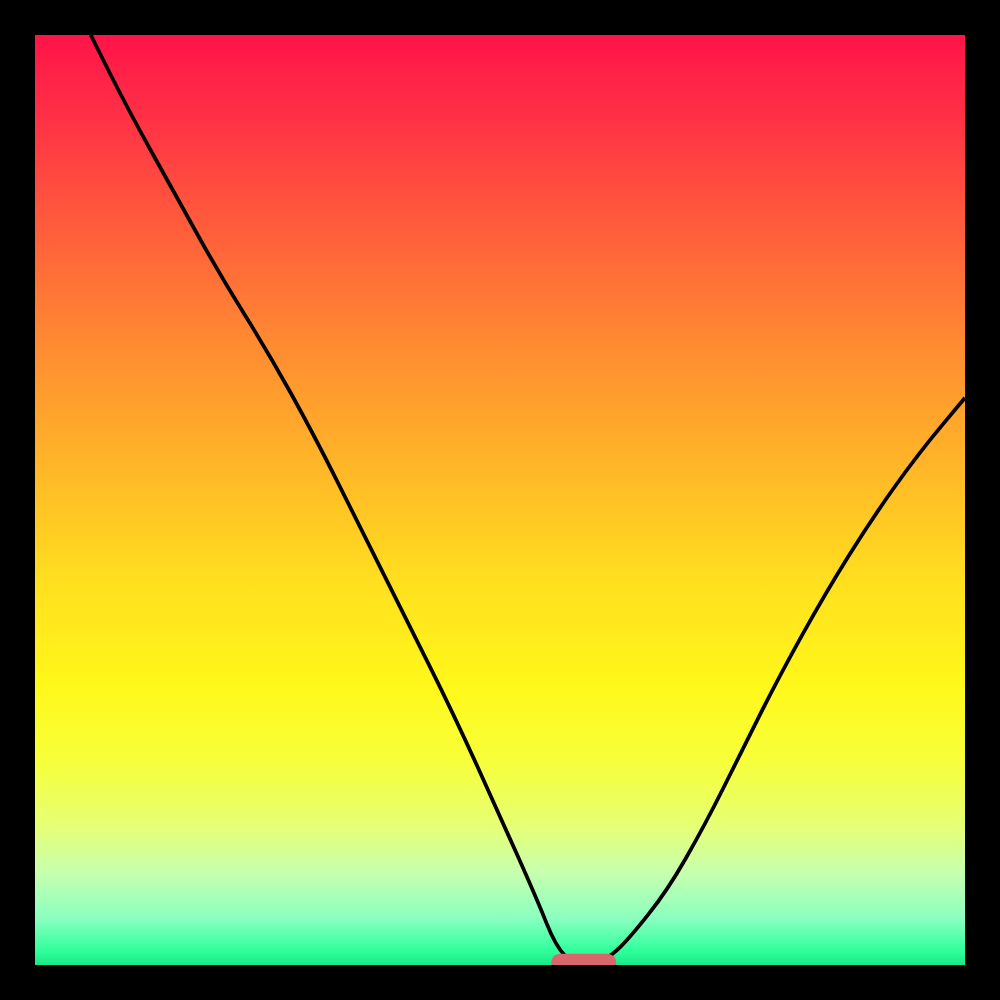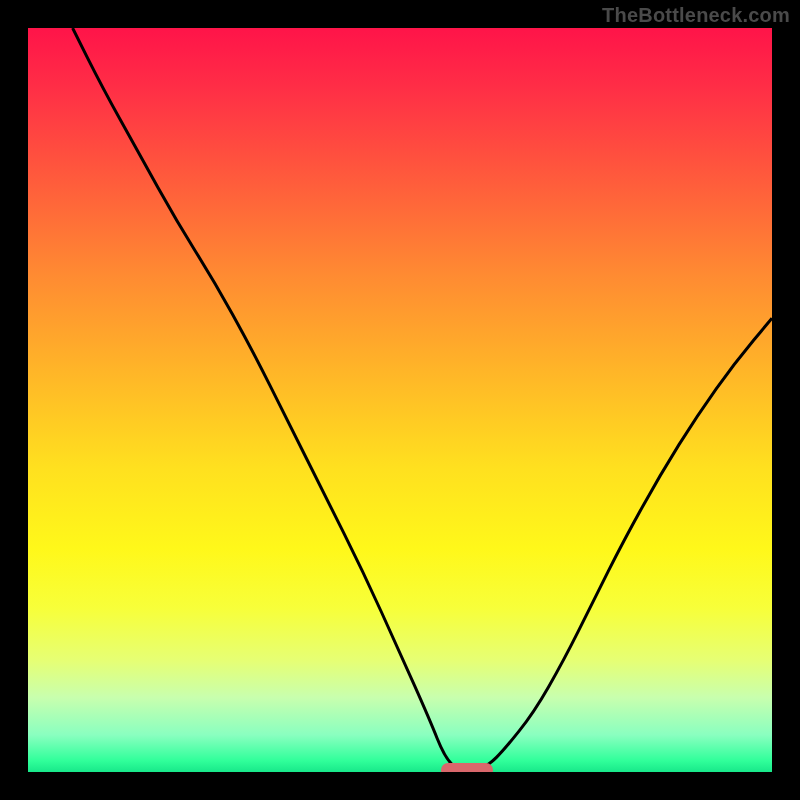--- a/index.html
+++ b/index.html
@@ -86,14 +86,13 @@
   <div class="plot-area">
     <div class="gradient"></div>
 
     <svg class="curve" viewBox="0 0 744 744" preserveAspectRatio="none">
       <path d="M 44.6 0.0 Q 44.6 0.0 59.5 29.8 Q 74.4 59.5 93.0 93.0 Q 111.6 126.5 130.2 160.0 Q 148.8 193.4 167.4 223.2 Q 186.0 253.0 204.6 286.4 Q 223.2 319.9 241.8 357.1 Q 260.4 394.3 279.0 431.5 Q 297.6 468.7 316.2 505.9 Q 334.8 543.1 353.4 584.0 Q 372.0 625.0 386.9 658.4 Q 401.8 691.9 409.2 710.5 Q 416.6 729.1 424.1 736.6 Q 431.5 744.0 439.0 744.0 Q 446.4 744.0 453.8 740.3 Q 461.3 736.6 468.7 729.1 Q 476.2 721.7 491.0 703.1 Q 505.9 684.5 520.8 658.4 Q 535.7 632.4 550.6 602.6 Q 565.4 572.9 580.3 543.1 Q 595.2 513.4 613.8 479.9 Q 632.4 446.4 651.0 416.6 Q 669.6 386.9 688.2 360.8 Q 706.8 334.8 725.4 312.5 T 744.0 290.2"></path>
     </svg>
 
     <div class="marker" style="left: 412.92px; width: 52.08px; top: 735px;"></div>
   </div>
 
-  <div class="watermark">TheBottleneck.com</div>
 </div>
 
 </body></html>

